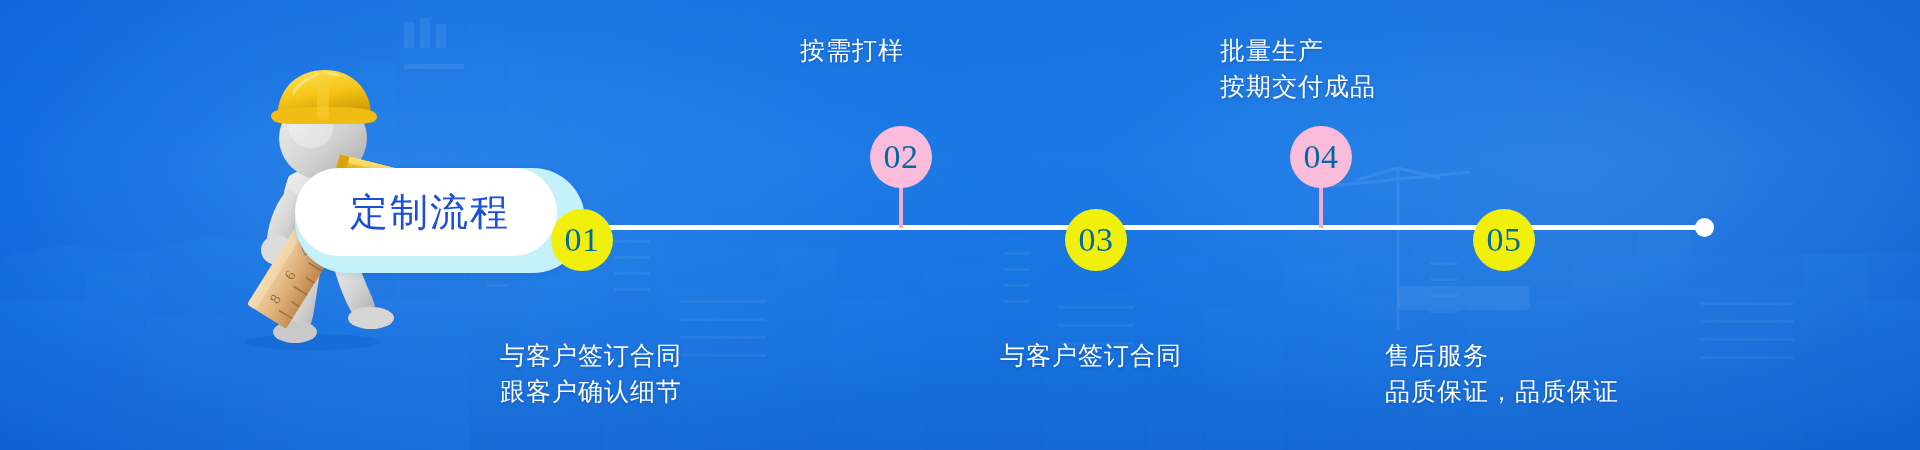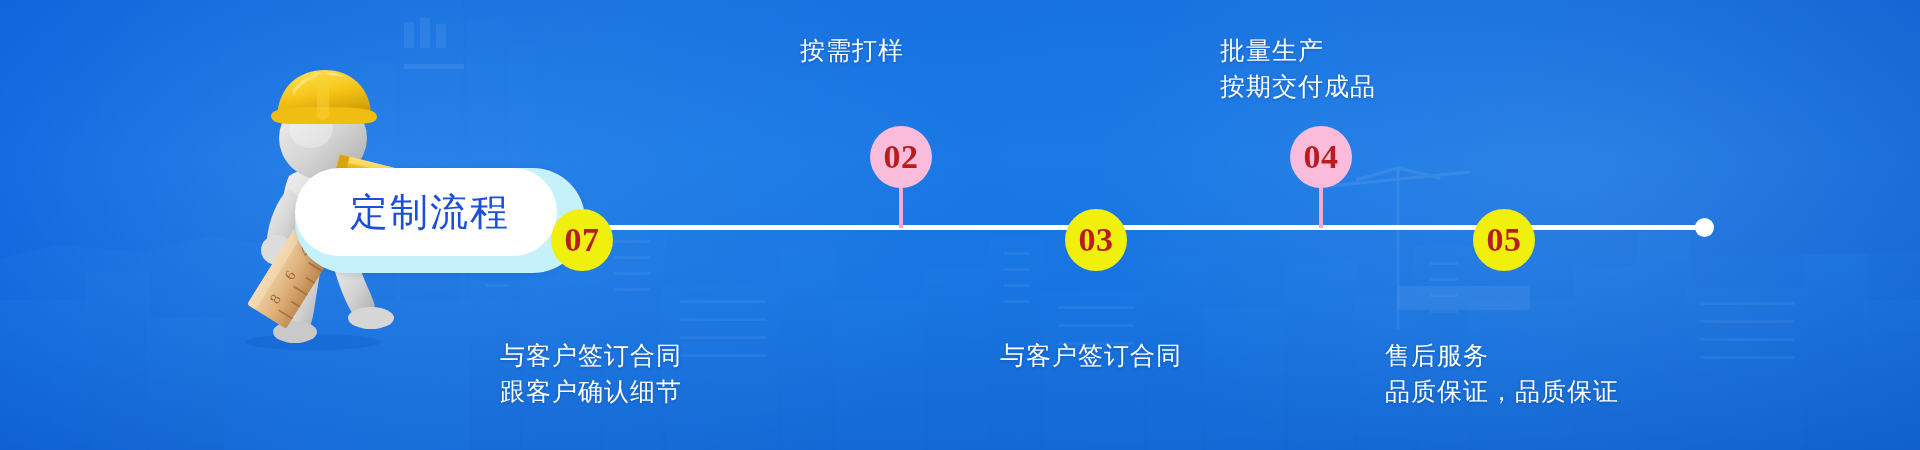--- a/index.html
+++ b/index.html
@@ -83,22 +83,22 @@
   .mascot { position:absolute; left:185px; top:60px; width:280px; height:290px; }
 
   
   .step { position:absolute; }
   .badge {
     position:absolute;
     width:62px; height:62px;
     border-radius:50%;
     display:flex; align-items:center; justify-content:center;
     font-size:34px;
-    font-weight:bold;
-    color:#b91c1c;
+    font-weight:normal;
+    color:#0369a1;
     letter-spacing:.5px;
     font-family:"Liberation Serif","DejaVu Serif",serif;
   }
   .badge.yellow { background:#f0f00c; }
   .badge.pink   { background:#fbbcdb; }
   .stem { position:absolute; width:4px; }
   .stem.yellow { background:#f0f00c; }
   .stem.pink   { background:#f7a9cf; }
 
   .caption {
@@ -354,21 +354,21 @@
   <div class="timeline-enddot"></div>
 
   <div class="pill-wrap">
     <div class="pill-inner">
       <span class="pill-text">定制流程</span>
     </div>
   </div>
 
   <div class="step step-1">
     <div class="stem yellow"></div>
-    <div class="badge yellow">07</div>
+    <div class="badge yellow">01</div>
     <div class="caption">
       <span class="ln">与客户签订合同</span>
       <span class="ln">跟客户确认细节</span>
     </div>
   </div>
 
   <div class="step step-2">
     <div class="stem pink"></div>
     <div class="badge pink">02</div>
     <div class="caption">

